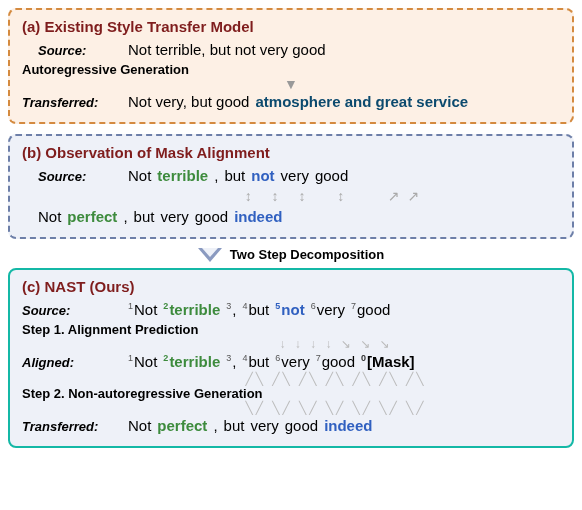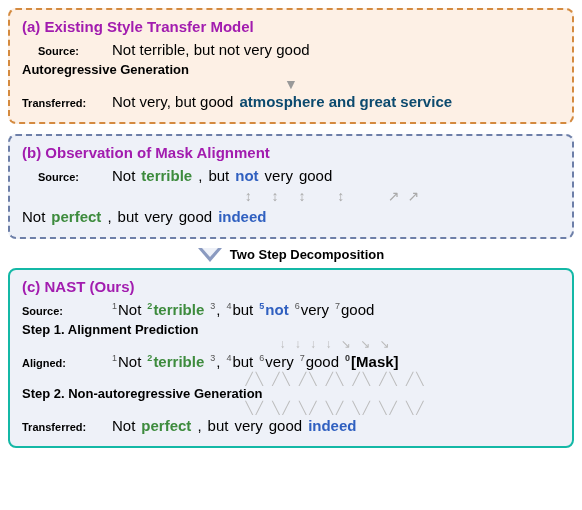--- a/index.html
+++ b/index.html
@@ -26,39 +26,41 @@
       border: 2px dashed #6d7fa8;
     }
     .panel-c {
       background: #eef1f8;
       border: 2px solid #14b8a6;
     }
     .panel-title {
       font-weight: bold;
       font-size: 15px;
       margin-bottom: 6px;
-      color: #a21caf;
+      color: #7f1d1d;
     }
     .row {
       display: flex;
       align-items: baseline;
       margin: 4px 0;
     }
     .row-label {
       font-weight: bold;
       width: 90px;
       flex-shrink: 0;
-      font-size: 11px;
+      font-size: 13px;
+      font-style: italic;
     }
     .sentence {
       display: flex;
       flex-wrap: wrap;
       gap: 6px;
       align-items: baseline;
       font-size: 15px;
+      margin-left: 16px;
     }
     .word {
       display: inline-block;
     }
     .emphasis-red {
       color: #0c4a6e;
       font-weight: bold;
     }
     .emphasis-green {
       color: #3d8b3d;

